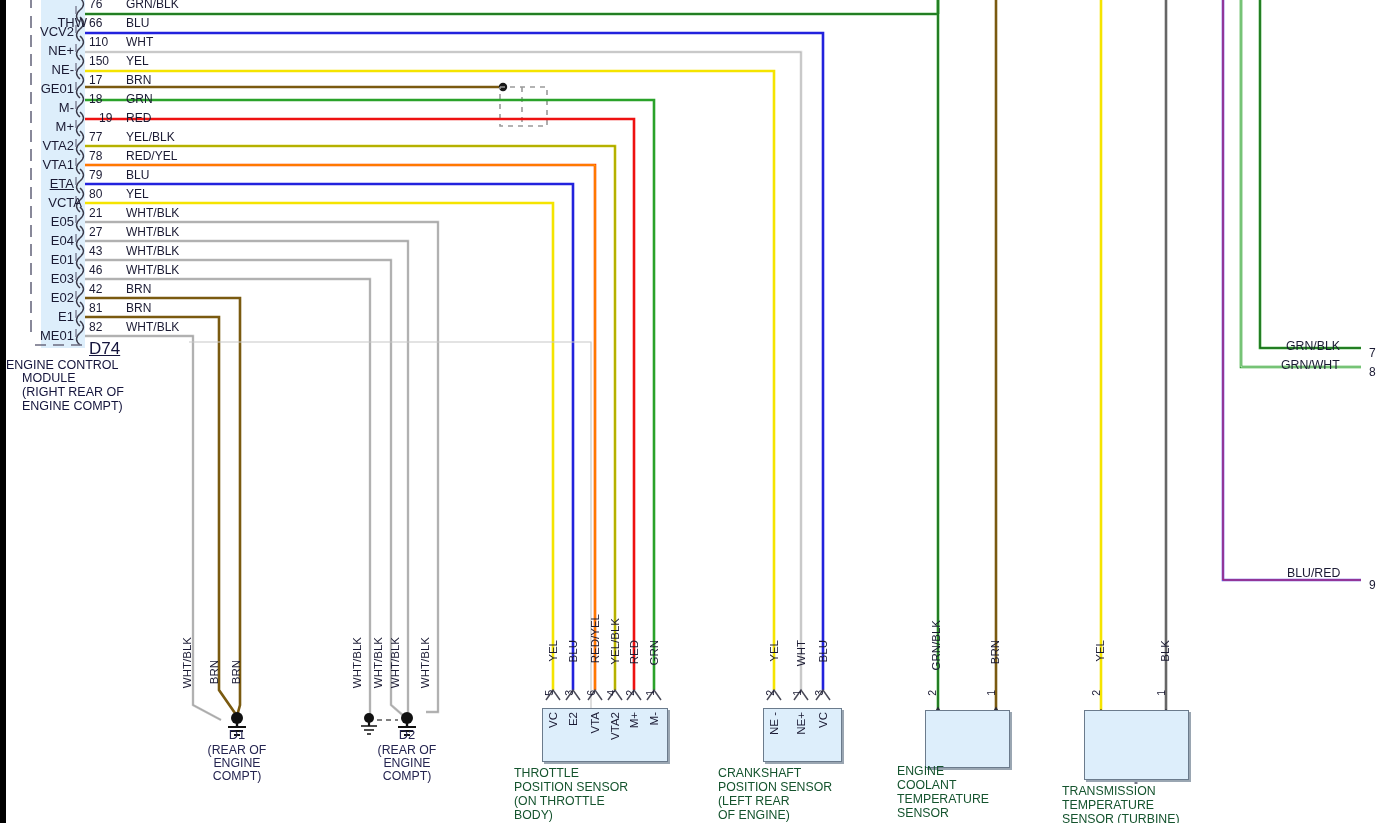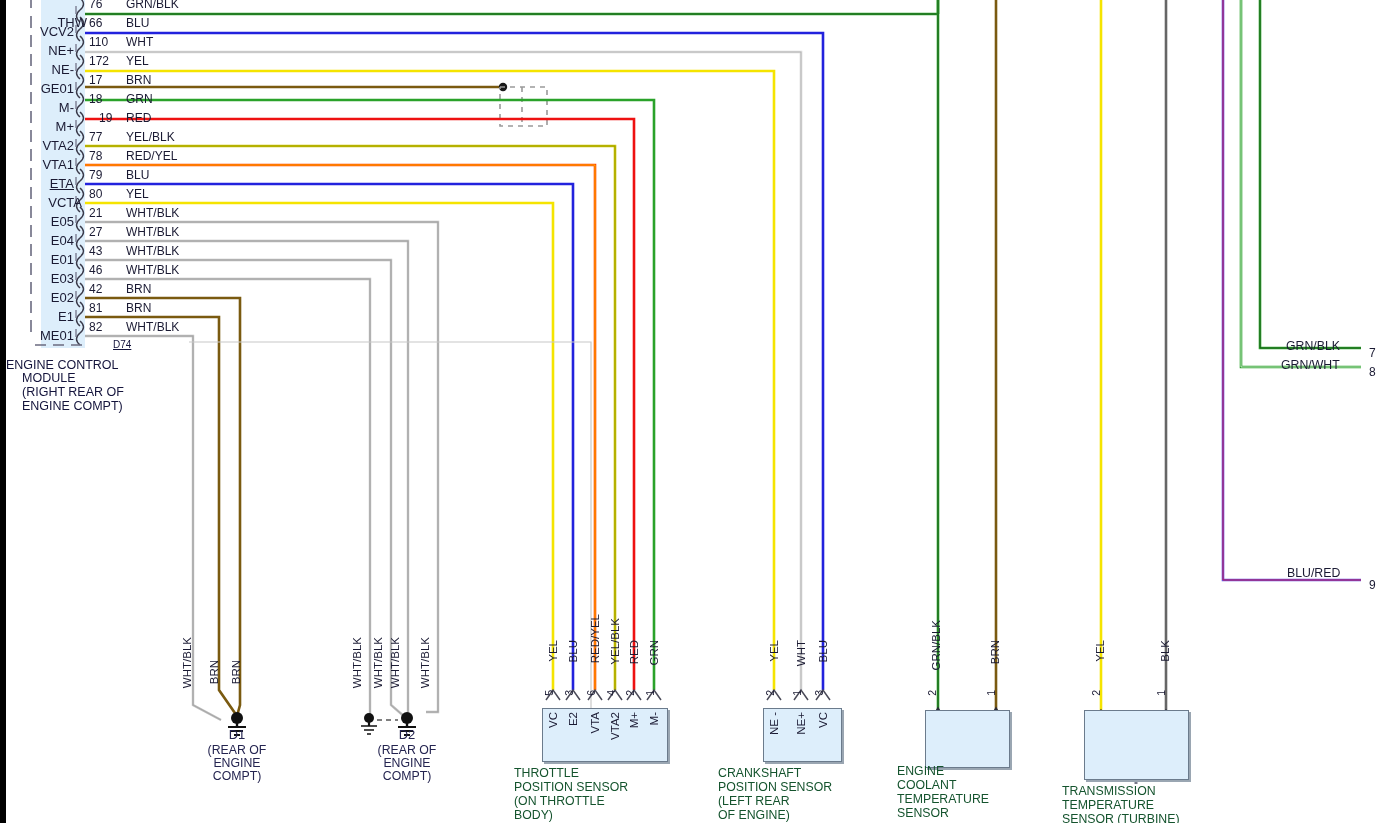--- a/index.html
+++ b/index.html
@@ -7,21 +7,21 @@
         border-left:6px solid #000;border-top:0;box-sizing:border-box;
         font-family:"Liberation Sans", sans-serif;overflow:hidden;}
   #page::before{content:"";position:absolute;left:-6px;top:0;width:6px;height:823px;background:#000;}
   svg{position:absolute;left:0;top:0;}
   .txt{position:absolute;font-family:"Liberation Sans", sans-serif;color:#1a1a2e;
        white-space:pre;line-height:1.05;}
   .pin-name{font-size:13px;text-align:right;color:#1a1a33;}
   .wire-num{font-size:12px;color:#1a1a33;}
   .wire-color{font-size:12px;color:#1a1a33;}
   .ecm-label{font-size:12.5px;color:#14143c;line-height:13.2px;}
-  .conn-id{font-size:10px;color:#14143c;text-decoration:underline;margin-left:24px;}
+  .conn-id{font-size:17px;color:#14143c;text-decoration:underline;}
   .comp-label{font-size:12.3px;color:#14532d;text-align:left;line-height:13.4px;}
   .gnd-label{font-size:12.3px;color:#242450;text-align:center;line-height:13.4px;}
   .vert-txt{font-size:11.5px;color:#1a1a33;
        writing-mode:vertical-rl;transform:rotate(180deg);white-space:nowrap;}
   .pinnum-v{font-size:10.5px;color:#1a1a33;
        writing-mode:vertical-rl;transform:rotate(180deg);}
   .edge-lbl{font-size:12.3px;color:#1a1a33;}
   .edge-num{font-size:12px;color:#1a1a33;}
   .compbox{position:absolute;background:#ddeefb;border:1.6px solid #6b7b8c;box-sizing:border-box;}
   .compbox.sh{box-shadow:2px 2px 0 #9aa6b2;}
@@ -232,21 +232,21 @@
   <div class="txt pin-name" style="left:0;top:234px;width:68px;">E04</div>
   <div class="txt pin-name" style="left:0;top:253px;width:68px;">E01</div>
   <div class="txt pin-name" style="left:0;top:272px;width:68px;">E03</div>
   <div class="txt pin-name" style="left:0;top:291px;width:68px;">E02</div>
   <div class="txt pin-name" style="left:0;top:310px;width:68px;">E1</div>
   <div class="txt pin-name" style="left:0;top:329px;width:68px;">ME01</div>
 
   <div class="txt wire-num" style="left:83px;top:-2px;">76</div>
   <div class="txt wire-num" style="left:83px;top:17px;">66</div>
   <div class="txt wire-num" style="left:83px;top:36px;">110</div>
-  <div class="txt wire-num" style="left:83px;top:55px;">172</div>
+  <div class="txt wire-num" style="left:83px;top:55px;">150</div>
   <div class="txt wire-num" style="left:83px;top:74px;">17</div>
   <div class="txt wire-num" style="left:83px;top:93px;">18</div>
   <div class="txt wire-num" style="left:93px;top:112px;">19</div>
   <div class="txt wire-num" style="left:83px;top:131px;">77</div>
   <div class="txt wire-num" style="left:83px;top:150px;">78</div>
   <div class="txt wire-num" style="left:83px;top:169px;">79</div>
   <div class="txt wire-num" style="left:83px;top:188px;">80</div>
   <div class="txt wire-num" style="left:83px;top:207px;">21</div>
   <div class="txt wire-num" style="left:83px;top:226px;">27</div>
   <div class="txt wire-num" style="left:83px;top:245px;">43</div>

